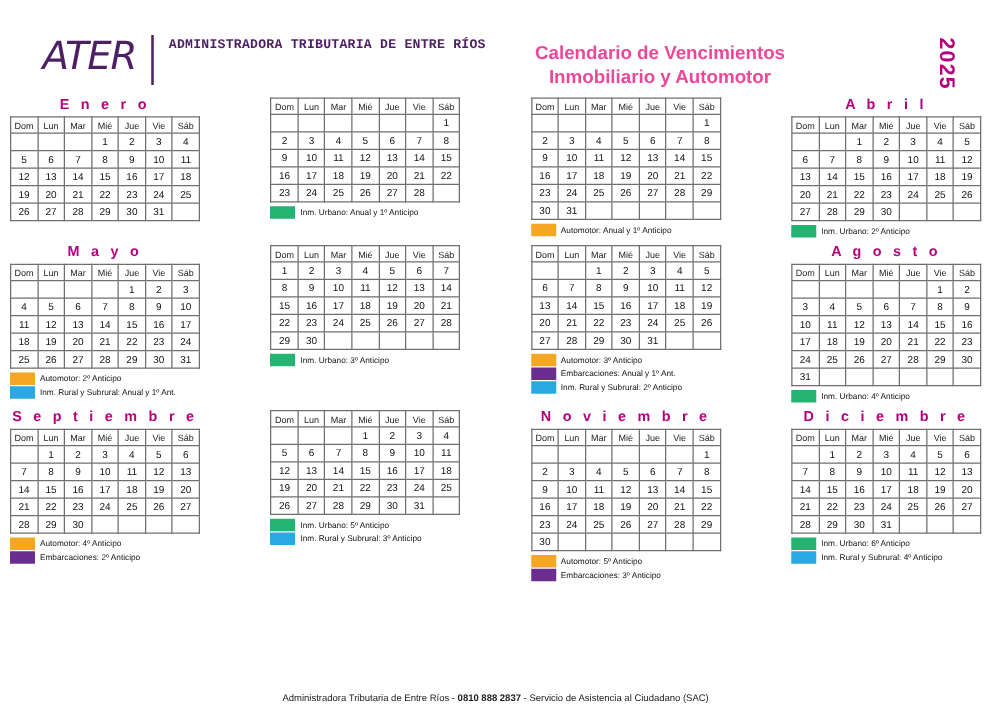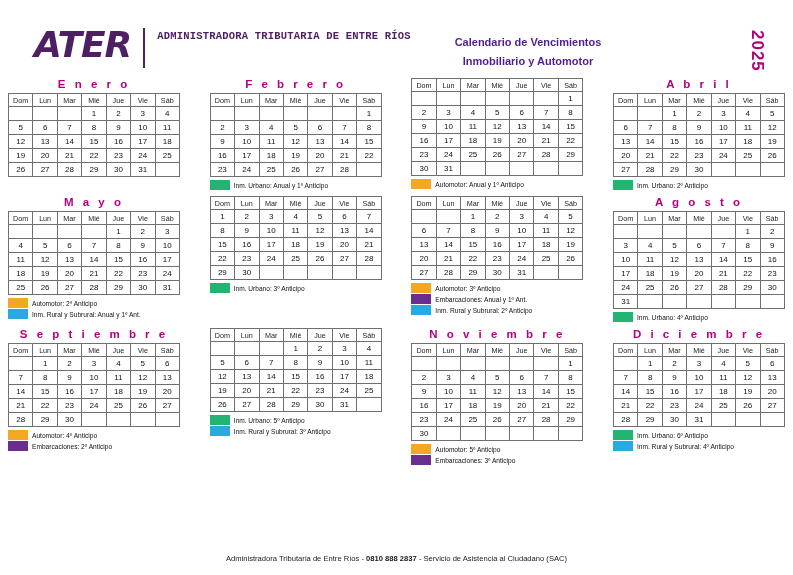--- a/index.html
+++ b/index.html
@@ -23,22 +23,22 @@
     padding: 18px 0 0 0;
   }
   .logo-block {
     position: absolute;
     left: 34px; top: 26px;
     display: flex;
     align-items: flex-start;
   }
   .logo-text {
     font-family: "DejaVu Sans", sans-serif;
-    font-weight: bold;
-    font-size: 36px;
+    font-weight: normal;
+    font-size: 31px;
     letter-spacing: -1px;
     color: #4d1f63;
     line-height: 38px;
     font-style: italic;
   }
   .logo-divider {
     width: 2px;
     height: 40px;
     background: #4d1f63;
     margin: 0 12px;
@@ -57,22 +57,22 @@
   }
   .title-block {
     position: absolute;
     left: 378px; top: 33px;
     text-align: center;
     width: 300px;
   }
   .title-line {
     font-family: "Liberation Sans", sans-serif;
     font-weight: bold;
-    font-size: 11px;
-    color: #4c1d95;
+    font-size: 15px;
+    color: #ec4899;
     line-height: 19px;
   }
   .year {
     position: absolute;
     right: 26px; top: 30px;
     font-family: "Liberation Sans", sans-serif;
     font-weight: bold;
     font-size: 17px;
     color: #b5007d;
     writing-mode: vertical-rl;
@@ -83,21 +83,21 @@
   .months {
     position: relative;
     padding: 0 8px;
   }
   .row {
     display: flex;
     justify-content: space-between;
     margin-bottom: 2px;
   }
   .month {
-    width: 172px;
+    width: 152px;
     position: relative;
   }
   .month-name {
     text-align: center;
     font-family: "Liberation Sans", sans-serif;
     font-weight: bold;
     font-size: 11.5px;
     color: #b5007d;
     letter-spacing: 3px;
     margin-bottom: 3px;
@@ -250,21 +250,20 @@
                 <td>29</td>
                 <td>30</td>
                 <td>31</td>
                 <td class="empty">&nbsp;</td>
               </tr>
             </tbody>
           </table>
           <div class="legend"></div>
         </div>
         <div class="month">
-          <div class="month-name">F e b r e r o</div>
           <table class="cal">
             <thead>
               <tr>
                 <th>Dom</th>
                 <th>Lun</th>
                 <th>Mar</th>
                 <th>Mié</th>
                 <th>Jue</th>
                 <th>Vie</th>
                 <th>Sáb</th>

